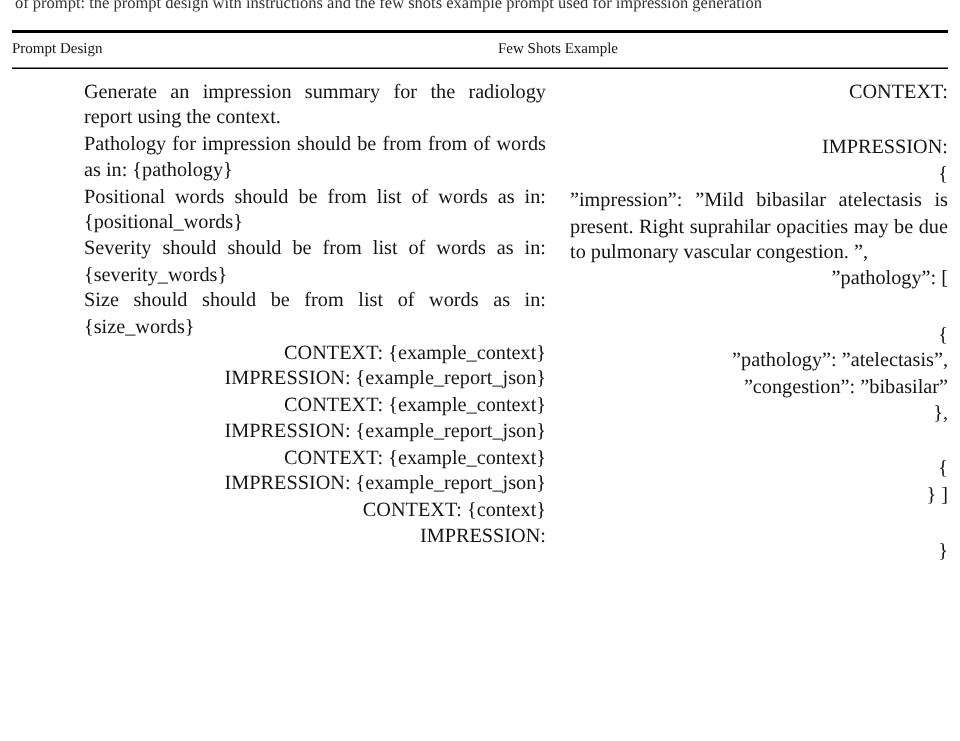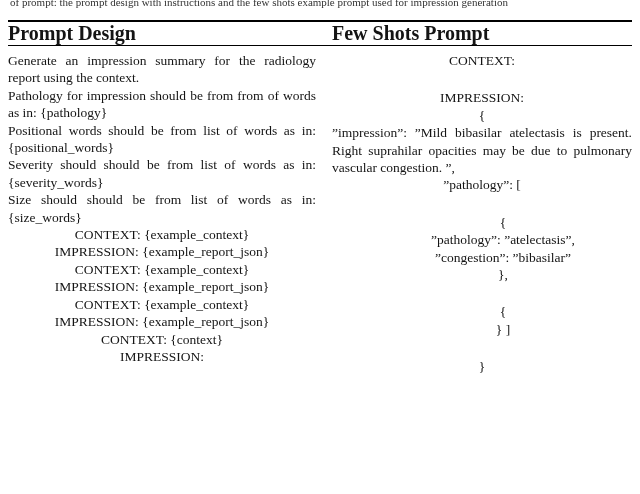--- a/index.html
+++ b/index.html
@@ -47,22 +47,22 @@
   }
   .header-row {
     position: absolute;
     top: 24px;
     left: 8px;
     right: 8px;
     display: flex;
     gap: 16px;
   }
   .header-cell {
-    font-weight: bold;
-    font-size: 20px;
+    font-weight: normal;
+    font-size: 10px;
     line-height: 18px;
   }
   .header-cell.left { width: 308px; }
   .header-cell.right { flex: 1; }
   .rule-mid {
     position: absolute;
     top: 45px;
     left: 8px;
     right: 8px;
     height: 1px;
@@ -71,41 +71,41 @@
   .content {
     position: absolute;
     top: 52px;
     left: 8px;
     right: 8px;
     display: flex;
     gap: 16px;
     font-size: 13.5px;
     line-height: 17.4px;
   }
-  .col-left { width: 308px; }
+  .col-left { width: 308px; margin-left: 48px; }
   .col-right { flex: 1; }
   .para { text-align: justify; }
-  .line { text-align: center; }
+  .line { text-align: right; }
   .gap { height: 20px; }
   .indent-block { margin-left: 42px; }
 </style>
 </head>
 <body>
 
 <div class="page">
 
   <div class="caption-clip">
     <div class="caption-text">of prompt: the prompt design with instructions and the few shots example prompt used for impression generation</div>
   </div>
 
   <div class="rule-top"></div>
 
   <div class="header-row">
     <div class="header-cell left">Prompt Design</div>
-    <div class="header-cell right">Few Shots Prompt</div>
+    <div class="header-cell right">Few Shots Example</div>
   </div>
 
   <div class="rule-mid"></div>
 
   <div class="content">
 
     <div class="col-left">
       <div class="para">Generate an impression summary for the radiology report using the context.</div>
       <div class="para">Pathology for impression should be from from of words as in: {pathology}</div>
       <div class="para">Positional words should be from list of words as in: {positional_words}</div>

